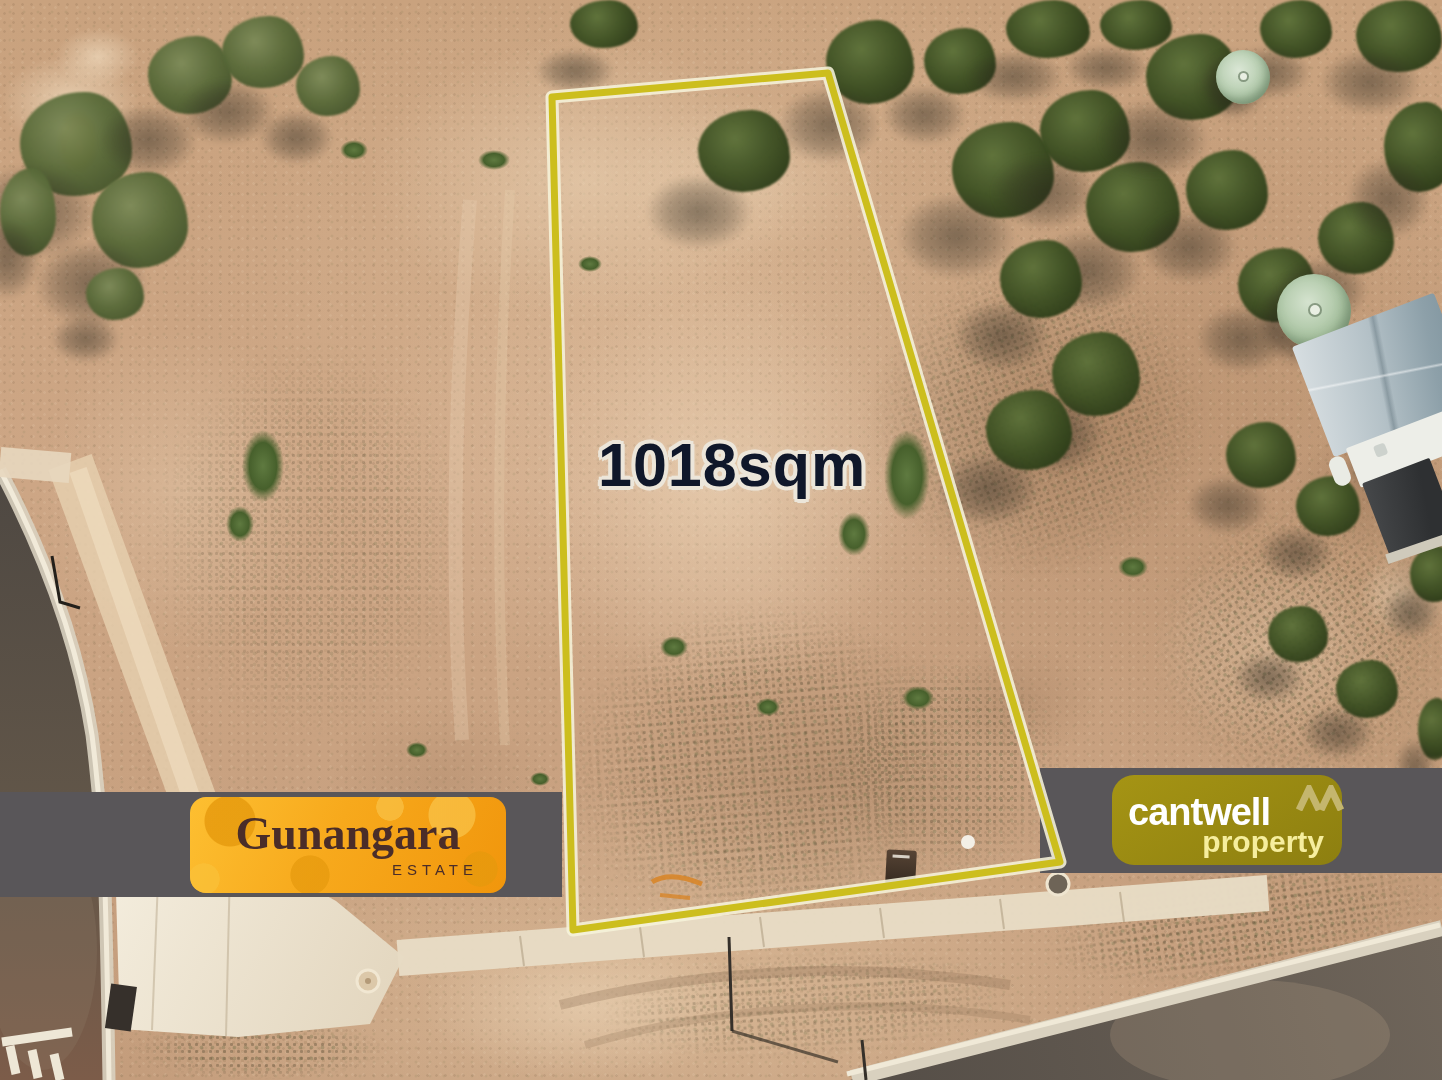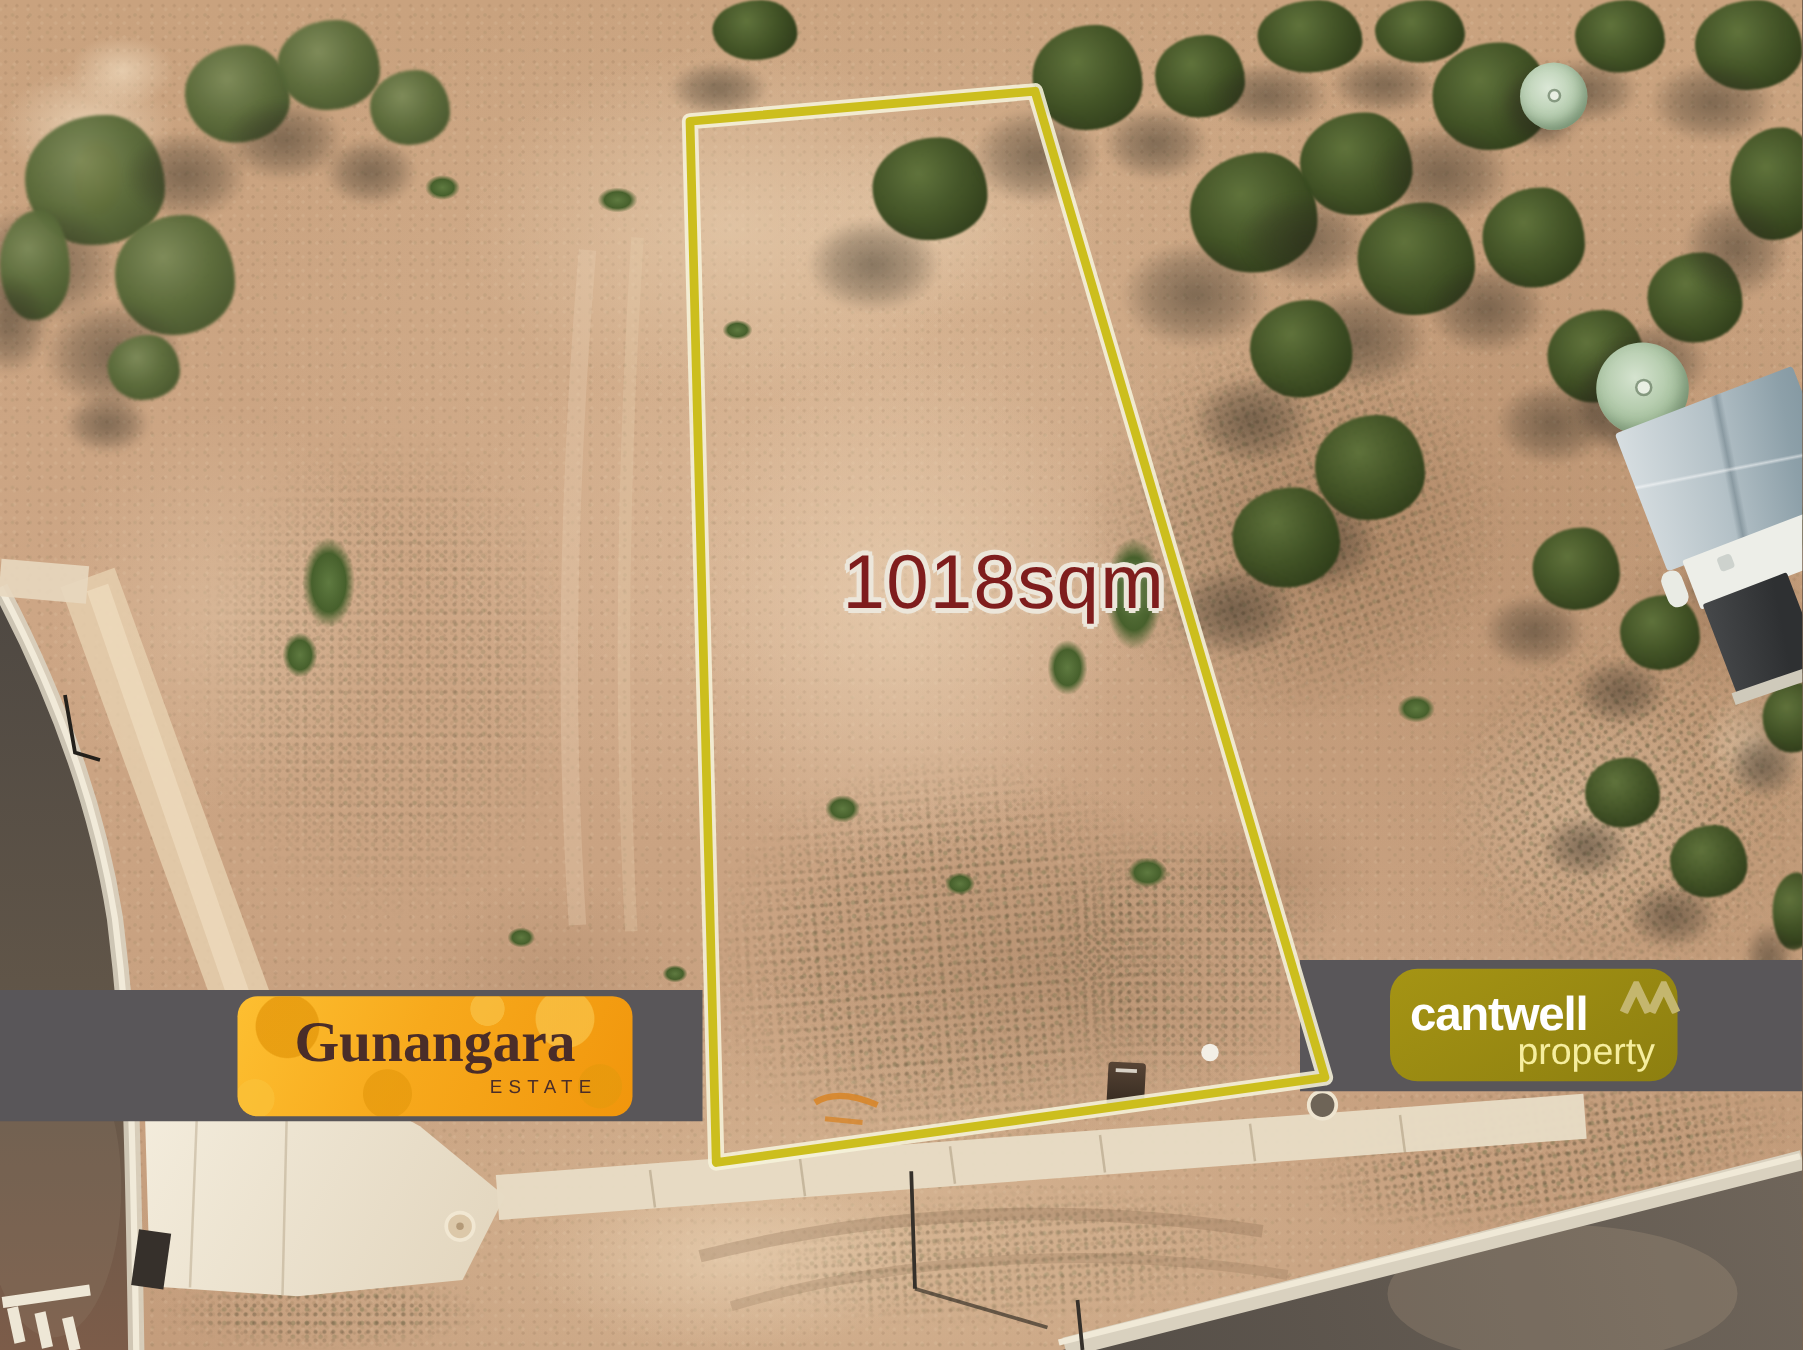--- a/index.html
+++ b/index.html
@@ -101,30 +101,30 @@
      font-family:"Liberation Serif",serif;font-weight:700;font-size:46px;line-height:1;
      color:#4a2d29;letter-spacing:0;}
   .estate-sub{position:absolute;z-index:1;right:28px;top:64px;
      font-size:15px;letter-spacing:5px;color:#4a2d29;font-weight:400;}
 
   .logo-agency{position:absolute;left:72px;top:7px;width:230px;height:90px;border-radius:22px;
      background:linear-gradient(150deg,#a59414,#8d7f10);}
   .agency-name{position:absolute;left:16px;top:18px;font-size:38px;font-weight:700;
      color:#ffffff;letter-spacing:-1px;line-height:1;}
   .agency-mark{position:absolute;left:184px;top:10px;}
-  .agency-sub{position:absolute;right:18px;top:52px;font-size:30px;font-weight:400;
+  .agency-sub{position:absolute;right:18px;top:52px;font-size:30px;font-weight:700;
      color:#f6ee9e;line-height:1;}
 
   
   svg.lot{z-index:7;}
   .lot-halo{fill:none;stroke:#f6f2da;stroke-width:13;stroke-linejoin:round;opacity:.88;}
   .lot-line{fill:none;stroke:#ccbe1d;stroke-width:7;stroke-linejoin:round;}
 
   .area-label{position:absolute;left:598px;top:430px;width:334px;z-index:8;
-     text-align:right;font-size:61px;font-weight:400;color:#7f1d1d;letter-spacing:1px;
+     text-align:left;font-size:61px;font-weight:700;color:#0f172a;letter-spacing:1px;
      text-shadow:-3px -3px 0 #ece6da,3px -3px 0 #ece6da,-3px 3px 0 #ece6da,3px 3px 0 #ece6da,
                  -4px 0 0 #ece6da,4px 0 0 #ece6da,0 -4px 0 #ece6da,0 4px 0 #ece6da,
                  0 0 7px rgba(236,230,218,.95);}
 </style>
 </head>
 <body>
 
 <div class="stage">
 
   <div class="terrain"></div>

